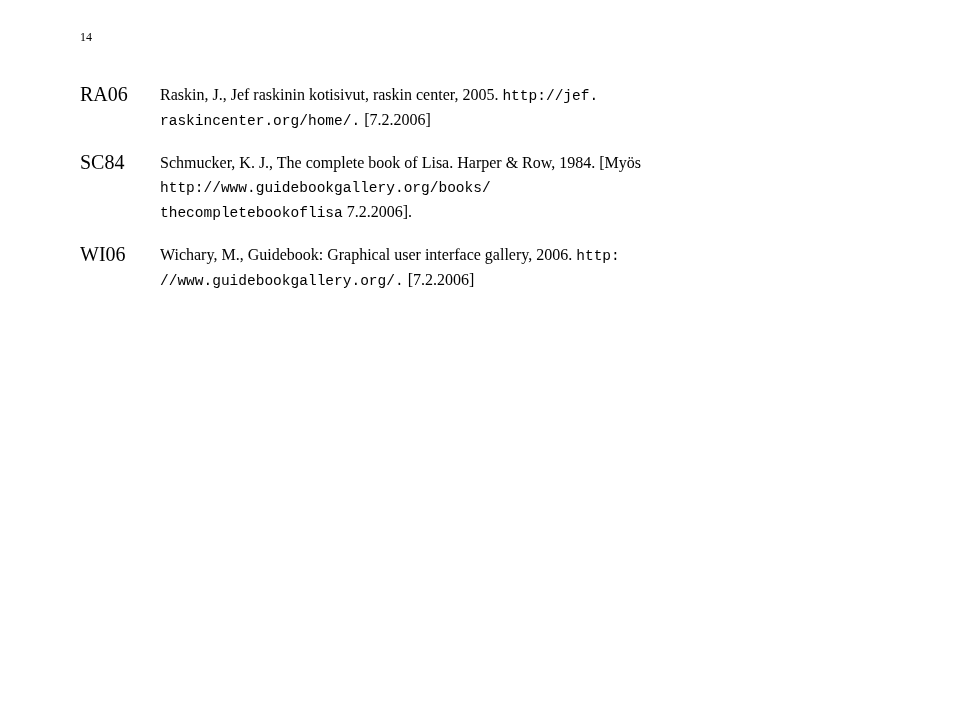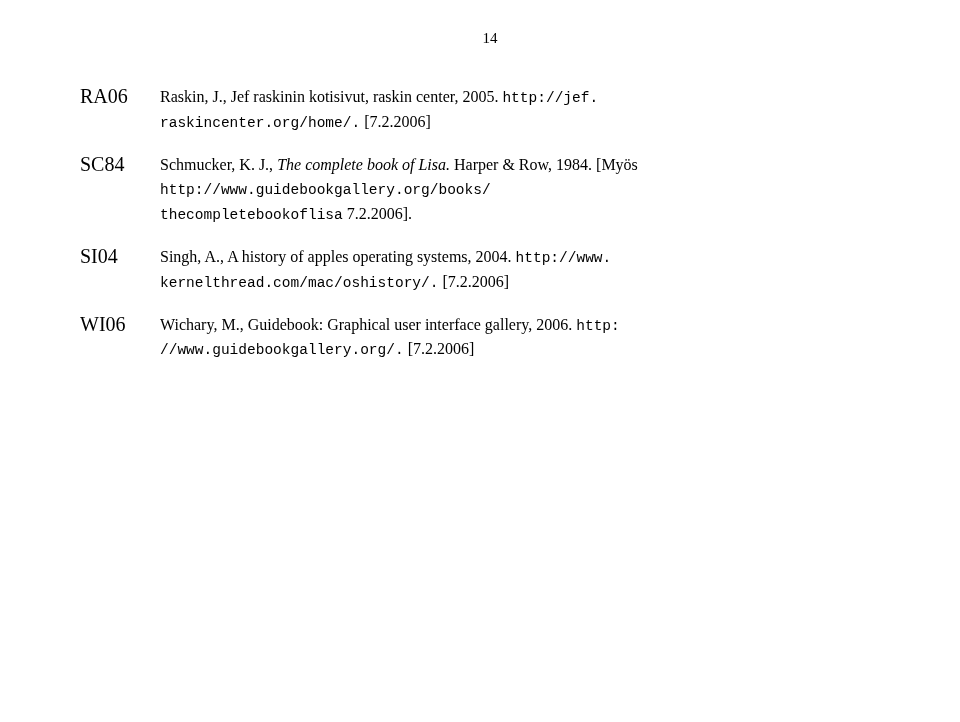--- a/index.html
+++ b/index.html
@@ -12,22 +12,22 @@
       background: #ffffff;
       font-family: 'Times New Roman', Times, serif;
       font-size: 16px;
       color: #000000;
       width: 960px;
       min-height: 722px;
       padding: 30px 60px 30px 80px;
     }
 
     .page-number {
-      text-align: center;
-      font-size: 15px;
+      text-align: left;
+      font-size: 12px;
       margin-bottom: 20px;
       font-family: 'Times New Roman', Times, serif;
     }
 
     .references-list {
       display: table;
       width: 100%;
       border-collapse: separate;
       border-spacing: 0 18px;
     }
@@ -48,21 +48,20 @@
 
     .ref-content {
       display: table-cell;
       font-family: 'Times New Roman', Times, serif;
       font-size: 16px;
       line-height: 1.55;
       vertical-align: top;
     }
 
     .ref-content .italic {
-      font-style: italic;
     }
 
     .ref-content .mono {
       font-family: 'Courier New', Courier, monospace;
       font-size: 14.5px;
     }
   </style>
 </head>
 <body>
 
@@ -77,26 +76,20 @@
     </div>
   </div>
 
   <div class="ref-row">
     <div class="ref-key">SC84</div>
     <div class="ref-content">
       Schmucker, K. J., <span class="italic">The complete book of Lisa.</span> Harper &amp; Row, 1984. [Myös <span class="mono">http://www.guidebookgallery.org/books/<br>thecompletebookoflisa</span> 7.2.2006].
     </div>
   </div>
 
-  <div class="ref-row">
-    <div class="ref-key">SI04</div>
-    <div class="ref-content">
-      Singh, A., A history of apples operating systems, 2004. <span class="mono">http://www.<br>kernelthread.com/mac/oshistory/.</span> [7.2.2006]
-    </div>
-  </div>
 
 
 
   <div class="ref-row">
     <div class="ref-key">WI06</div>
     <div class="ref-content">
       Wichary, M., Guidebook: Graphical user interface gallery, 2006. <span class="mono">http:<br>//www.guidebookgallery.org/.</span> [7.2.2006]
     </div>
   </div>
 

